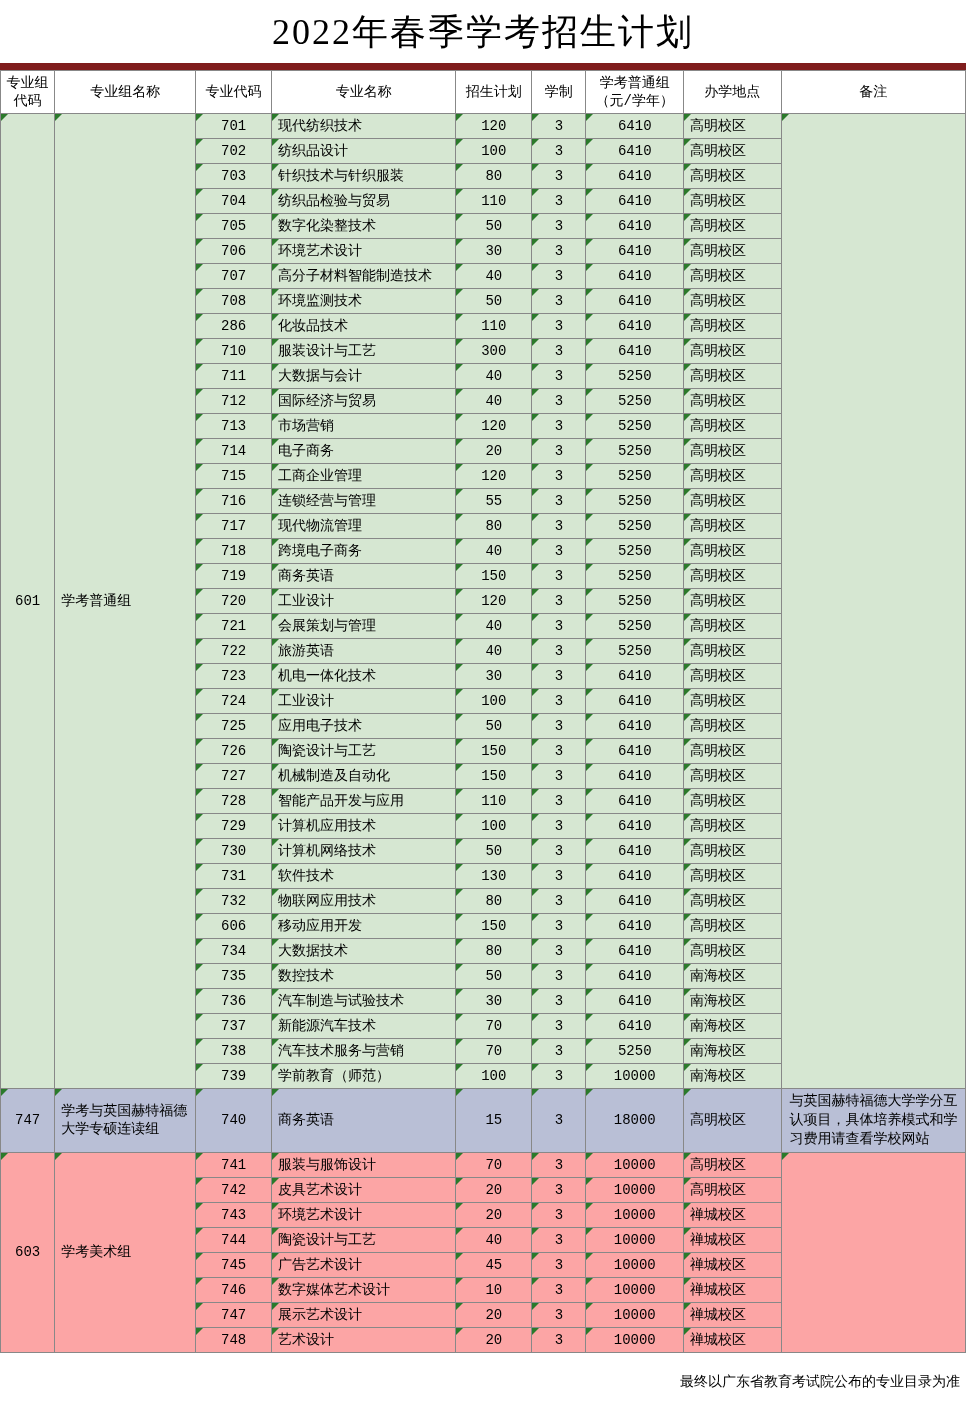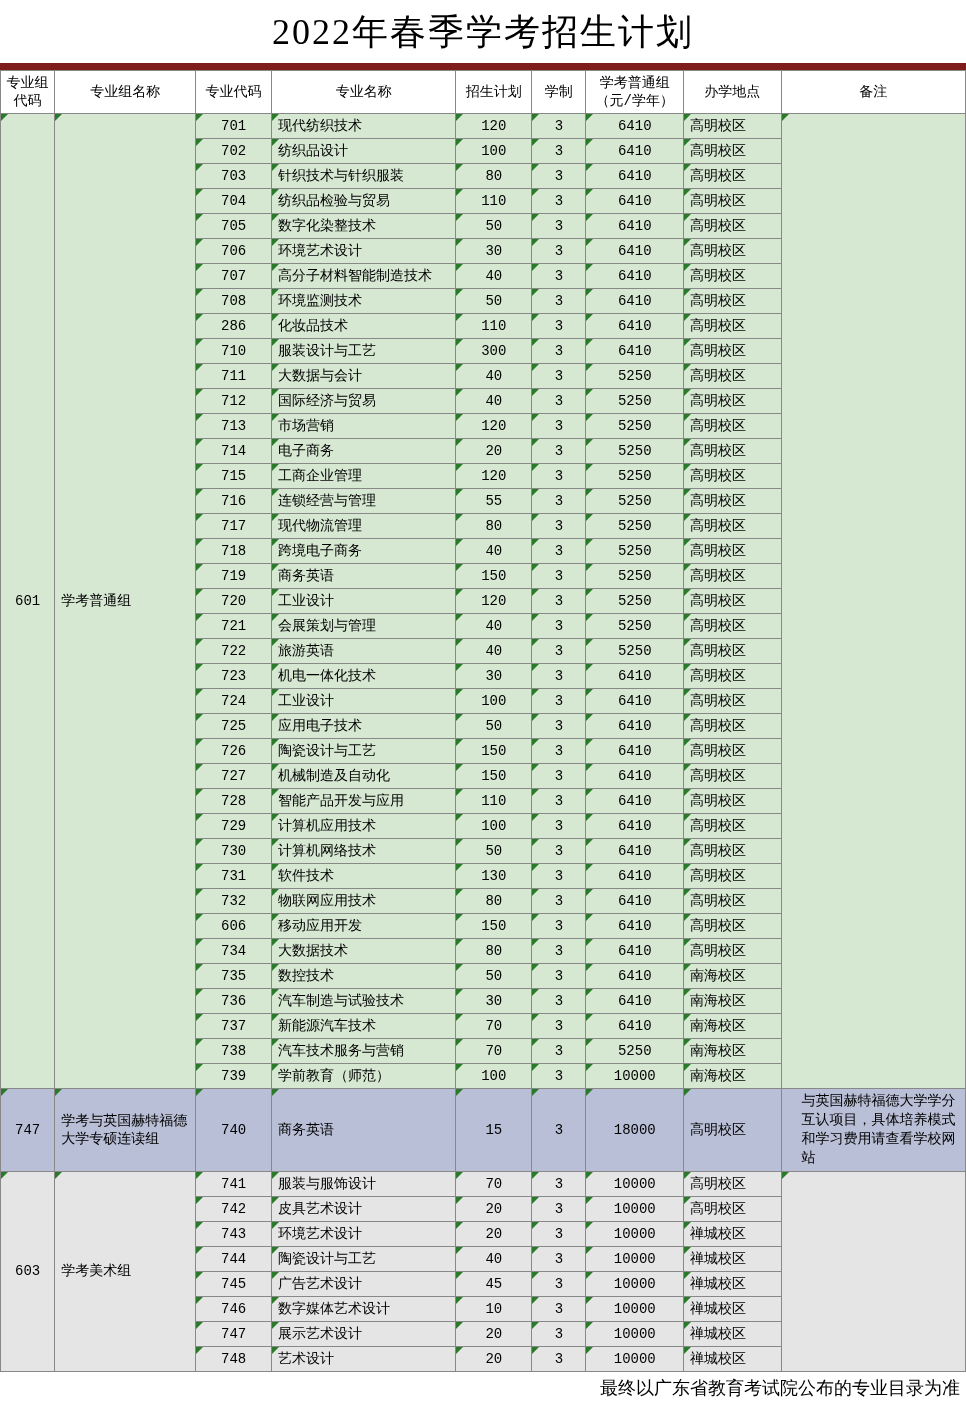--- a/index.html
+++ b/index.html
@@ -33,36 +33,36 @@
     position: relative;
     overflow: hidden;
     white-space: nowrap;
   }
   th {
     font-weight: normal;
     background: #fff;
   }
   td.left { text-align: left; padding-left: 6px; }
   td.name-col { text-align: left; padding-left: 6px; white-space: normal; }
-  td.remark-col { text-align: left; padding-left: 20px; white-space: normal; font-size: 14px; line-height: 1.35; }
+  td.remark-col { text-align: left; padding-left: 8px; white-space: normal; font-size: 14px; line-height: 1.35; }
   .g601 { background: #d6e7d2; }
   .g602 { background: #b9bfd6; }
-  .g603 { background: #e5e5e5; }
+  .g603 { background: #fca5a5; }
   
   .tri::before {
     content: "";
     position: absolute;
     top: 0; left: 0;
     border-top: 7px solid #2b7a2b;
     border-right: 7px solid transparent;
   }
   .footer {
     text-align: right;
-    font-size: 18px;
-    padding: 4px 6px 6px 0;
+    font-size: 14px;
+    padding: 20px 6px 6px 0;
   }
   col.c1 { width: 50px; }   
   col.c2 { width: 130px; }  
   col.c3 { width: 70px; }   
   col.c4 { width: 170px; }  
   col.c5 { width: 70px; }   
   col.c6 { width: 50px; }   
   col.c7 { width: 90px; }   
   col.c8 { width: 90px; }   
   col.c9 { width: 170px; }  

